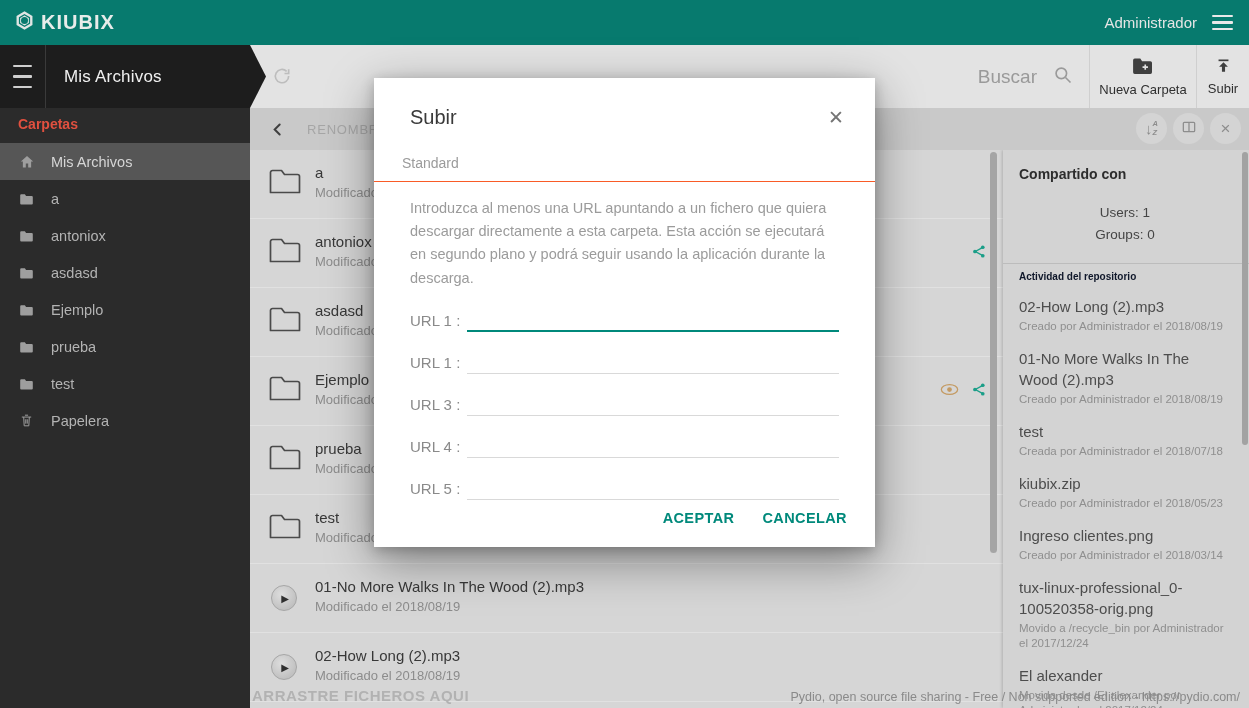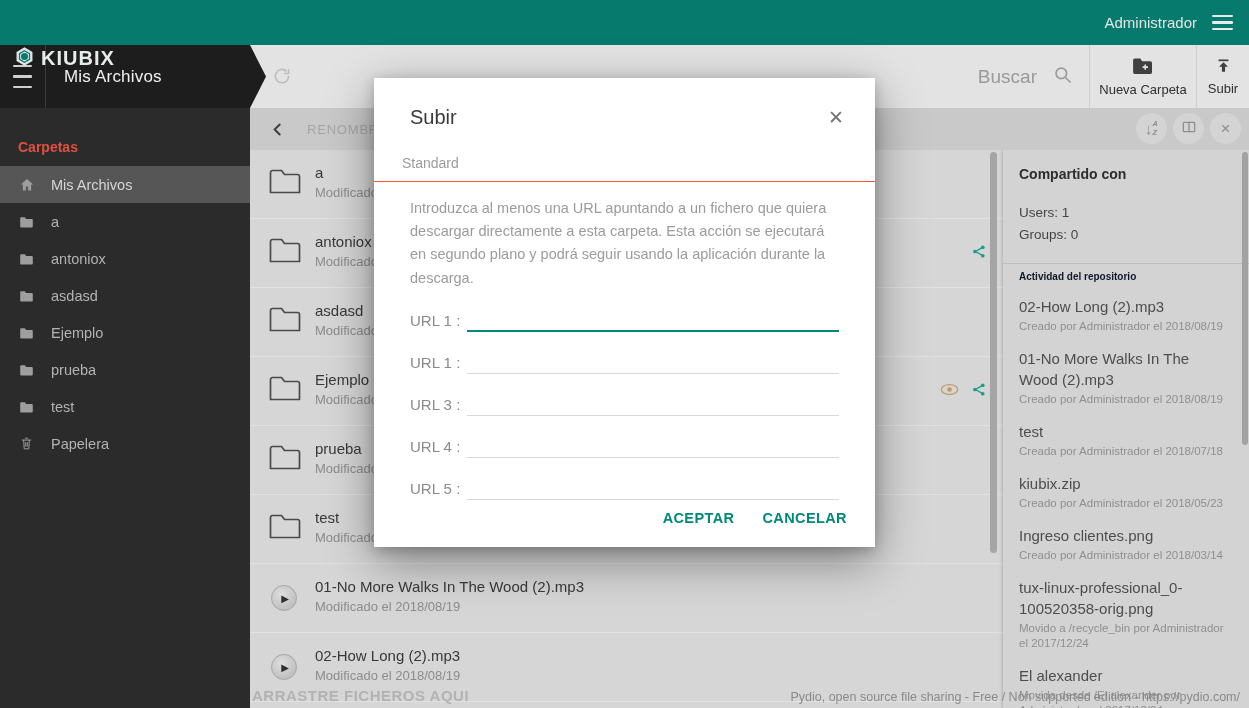--- a/index.html
+++ b/index.html
@@ -1,21 +1,21 @@
 <!DOCTYPE html>
 <html><head>
 <meta charset="utf-8">
 <style>
   * { margin:0; padding:0; box-sizing:border-box; }
   html,body { width:1249px; height:708px; overflow:hidden; }
   body { position:relative; font-family:"Liberation Sans", sans-serif; background:#d6d6d6; }
 
   
   .topbar { position:absolute; left:0; top:0; width:1249px; height:45px; background:#077a6e; z-index:5; }
-  .brand { position:absolute; left:14px; top:0; height:45px; display:flex; align-items:center; gap:6px;margin-top:36px; }
+  .brand { position:absolute; left:14px; top:0; height:45px; display:flex; align-items:center; gap:6px; }
   .brand-text { color:#e7ecea; font-size:20px; font-weight:bold; letter-spacing:1px; }
   .topbar-right { position:absolute; right:16px; top:0; height:45px; display:flex; align-items:center; gap:15px; }
   .topbar-user { color:#e5e5e5; font-size:15px; }
   .burger { display:flex; flex-direction:column; gap:4px; cursor:pointer; }
   .burger i { display:block; width:21px; height:2.5px; background:#e9e9e9; border-radius:1px; }
 
   
   .ws-header { position:absolute; left:0; top:45px; width:266px; height:63px; background:#1d1d1d; z-index:4;
                clip-path:polygon(0 0,250px 0,266px 31.5px,250px 63px,0 63px); display:flex; align-items:center; }
   .ws-burger-box { width:46px; height:100%; display:flex; align-items:center; justify-content:center; border-right:1px solid #3a3a3a; }
@@ -39,21 +39,21 @@
   .rename-label { margin-left:22px; font-size:13px; letter-spacing:.8px; color:#a6a6a6; }
   .tb-right { position:absolute; right:8px; top:5px; display:flex; gap:6px; }
   .circle-btn { width:31px; height:31px; border-radius:50%; background:#d4d4d4; display:flex; align-items:center; justify-content:center; cursor:pointer; }
   .sort-glyph { display:flex; align-items:center; color:#8d8d8d; }
   .sort-glyph .arr { font-size:15px; line-height:1; }
   .sort-glyph .az { display:flex; flex-direction:column; font-size:7.5px; font-weight:bold; line-height:1.1; font-style:normal; }
   .x-glyph { font-size:17px; color:#8d8d8d; line-height:1; }
 
   
   .sidebar { position:absolute; left:0; top:108px; bottom:0; width:250px; background:#2b2b2b; z-index:2; }
-  .sb-section { padding:31px 18px 11px; color:#e0503f; font-size:14px; font-weight:bold; }
+  .sb-section { padding:8px 18px 11px; color:#e0503f; font-size:14px; font-weight:bold; }
   .sb-item { height:37px; display:flex; align-items:center; padding-left:18px; cursor:pointer; }
   .sb-item.active { background:#565656; }
   .sb-item .sb-ic { width:17px; display:flex; justify-content:center; }
   .sb-item .sb-label { margin-left:16px; color:#b3b3b3; font-size:14.5px; }
   .sb-item.active .sb-label { color:#d6d6d6; }
 
   
   .filelist { position:absolute; left:250px; top:150px; width:753px; bottom:0; background:#d6d6d6; overflow:hidden; z-index:1; }
   .file-row { position:relative; height:69px; border-bottom:1px solid #e1e1e1; cursor:pointer; }
   .fr-icon { position:absolute; left:18px; top:17px; }
@@ -65,21 +65,21 @@
   .fr-meta { position:absolute; left:65px; top:35px; font-size:13px; color:#8c8c8c; }
   .fr-actions { position:absolute; right:16px; top:0; height:100%; display:flex; align-items:center; gap:11px; }
   .list-scrollbar { position:absolute; left:740px; top:2px; width:7px; height:401px; background:#a5a5a5; border-radius:4px; }
   .dropzone-hint { position:absolute; left:2px; bottom:4px; font-size:15px; font-weight:bold; letter-spacing:.5px; color:#b2b2b2; z-index:2; }
 
   
   .rightpanel { position:absolute; left:1003px; right:0; top:150px; bottom:0; background:#d3d3d3;
                 box-shadow:-1px 0 3px rgba(0,0,0,.18); overflow:hidden; z-index:2; }
   .rp-inner { padding:16px 18px 0 16px; }
   .rp-title { font-size:14px; font-weight:bold; color:#2d2d2d; }
-  .rp-shared-lines { margin-top:20px; font-size:13.5px; color:#454545; line-height:1.6; }
+  .rp-shared-lines { margin-top:20px; font-size:13.5px; color:#454545; line-height:1.6;text-align:center; }
   .rp-divider { border-top:1px solid #bcbcbc; margin:18px -18px 0 -16px; }
   .rp-activity-title { margin-top:7px; font-size:10px; font-weight:bold; color:#0f172a; }
   .act-item { margin-top:14px; }
   .act-name { font-size:15px; color:#4d4d4d; line-height:1.4; cursor:pointer; }
   .act-meta { font-size:11.5px; color:#8f8f8f; line-height:1.3; margin-top:2px; }
   .rp-scrollbar { position:absolute; right:1px; top:2px; width:6px; height:293px; background:#a2a2a2; border-radius:3px; }
 
   
   .footer { position:absolute; right:9px; bottom:4px; font-size:12.5px; color:#8a8a8a; z-index:3; }
 

